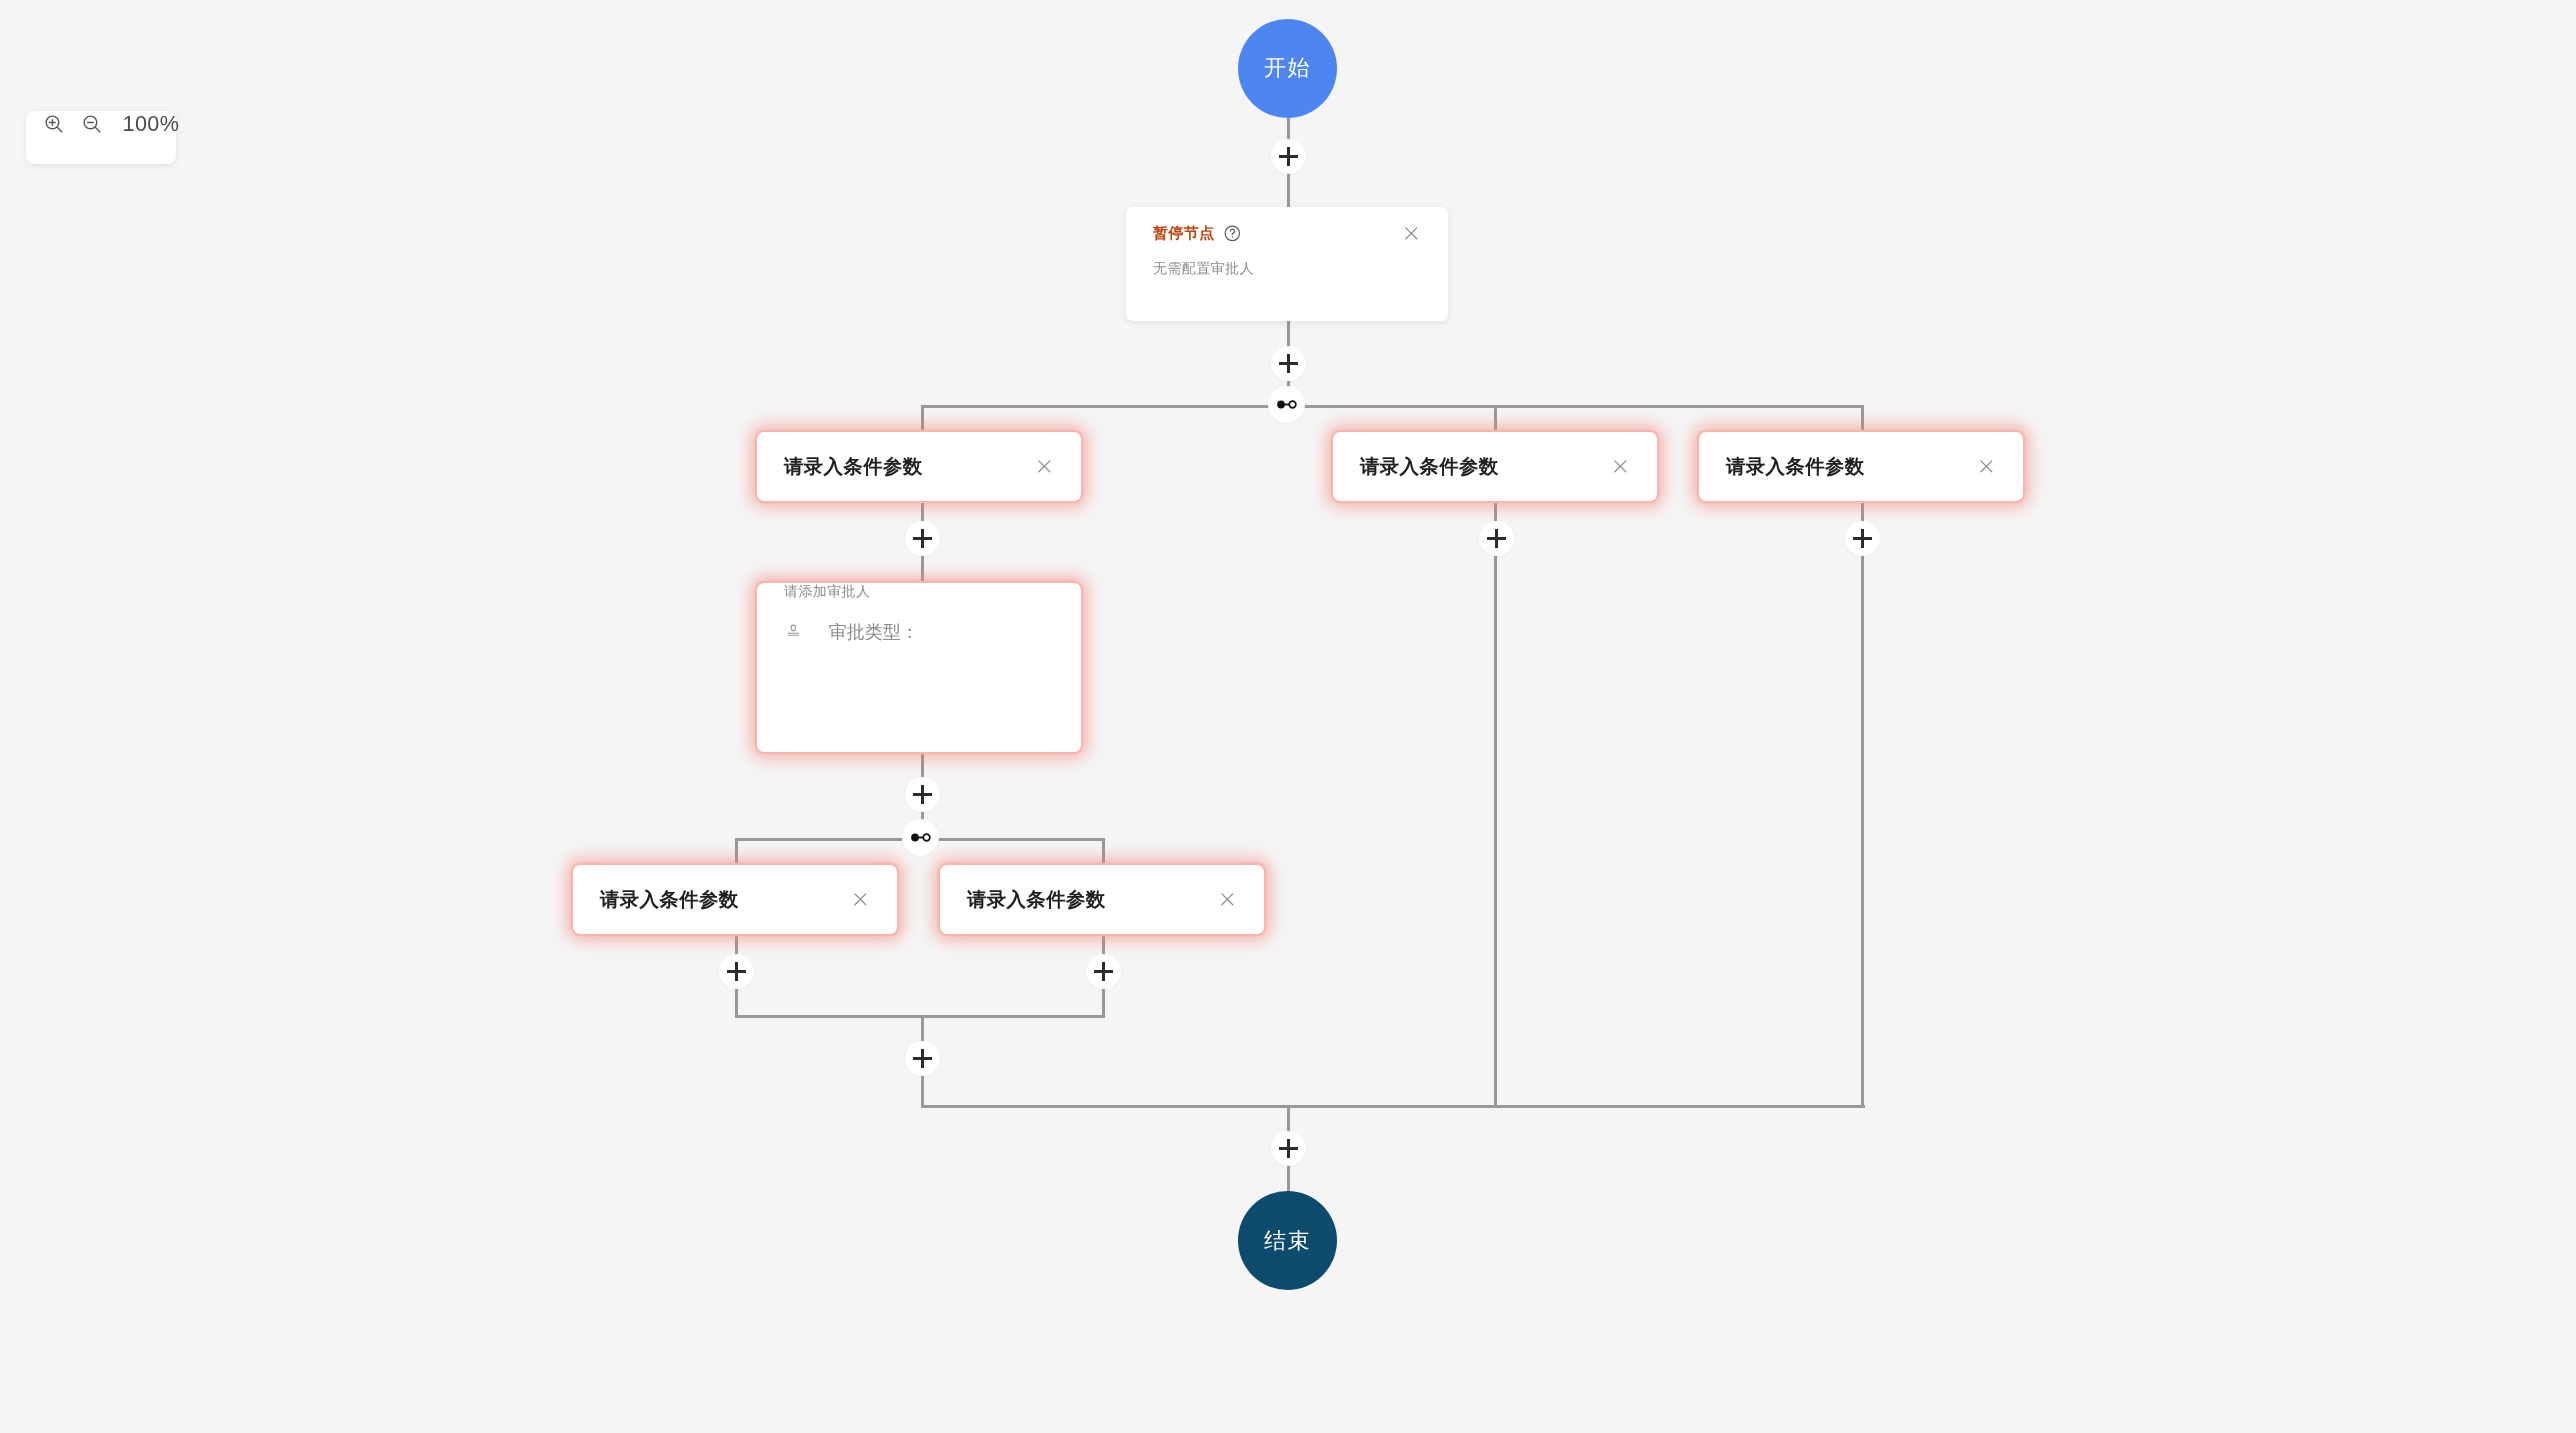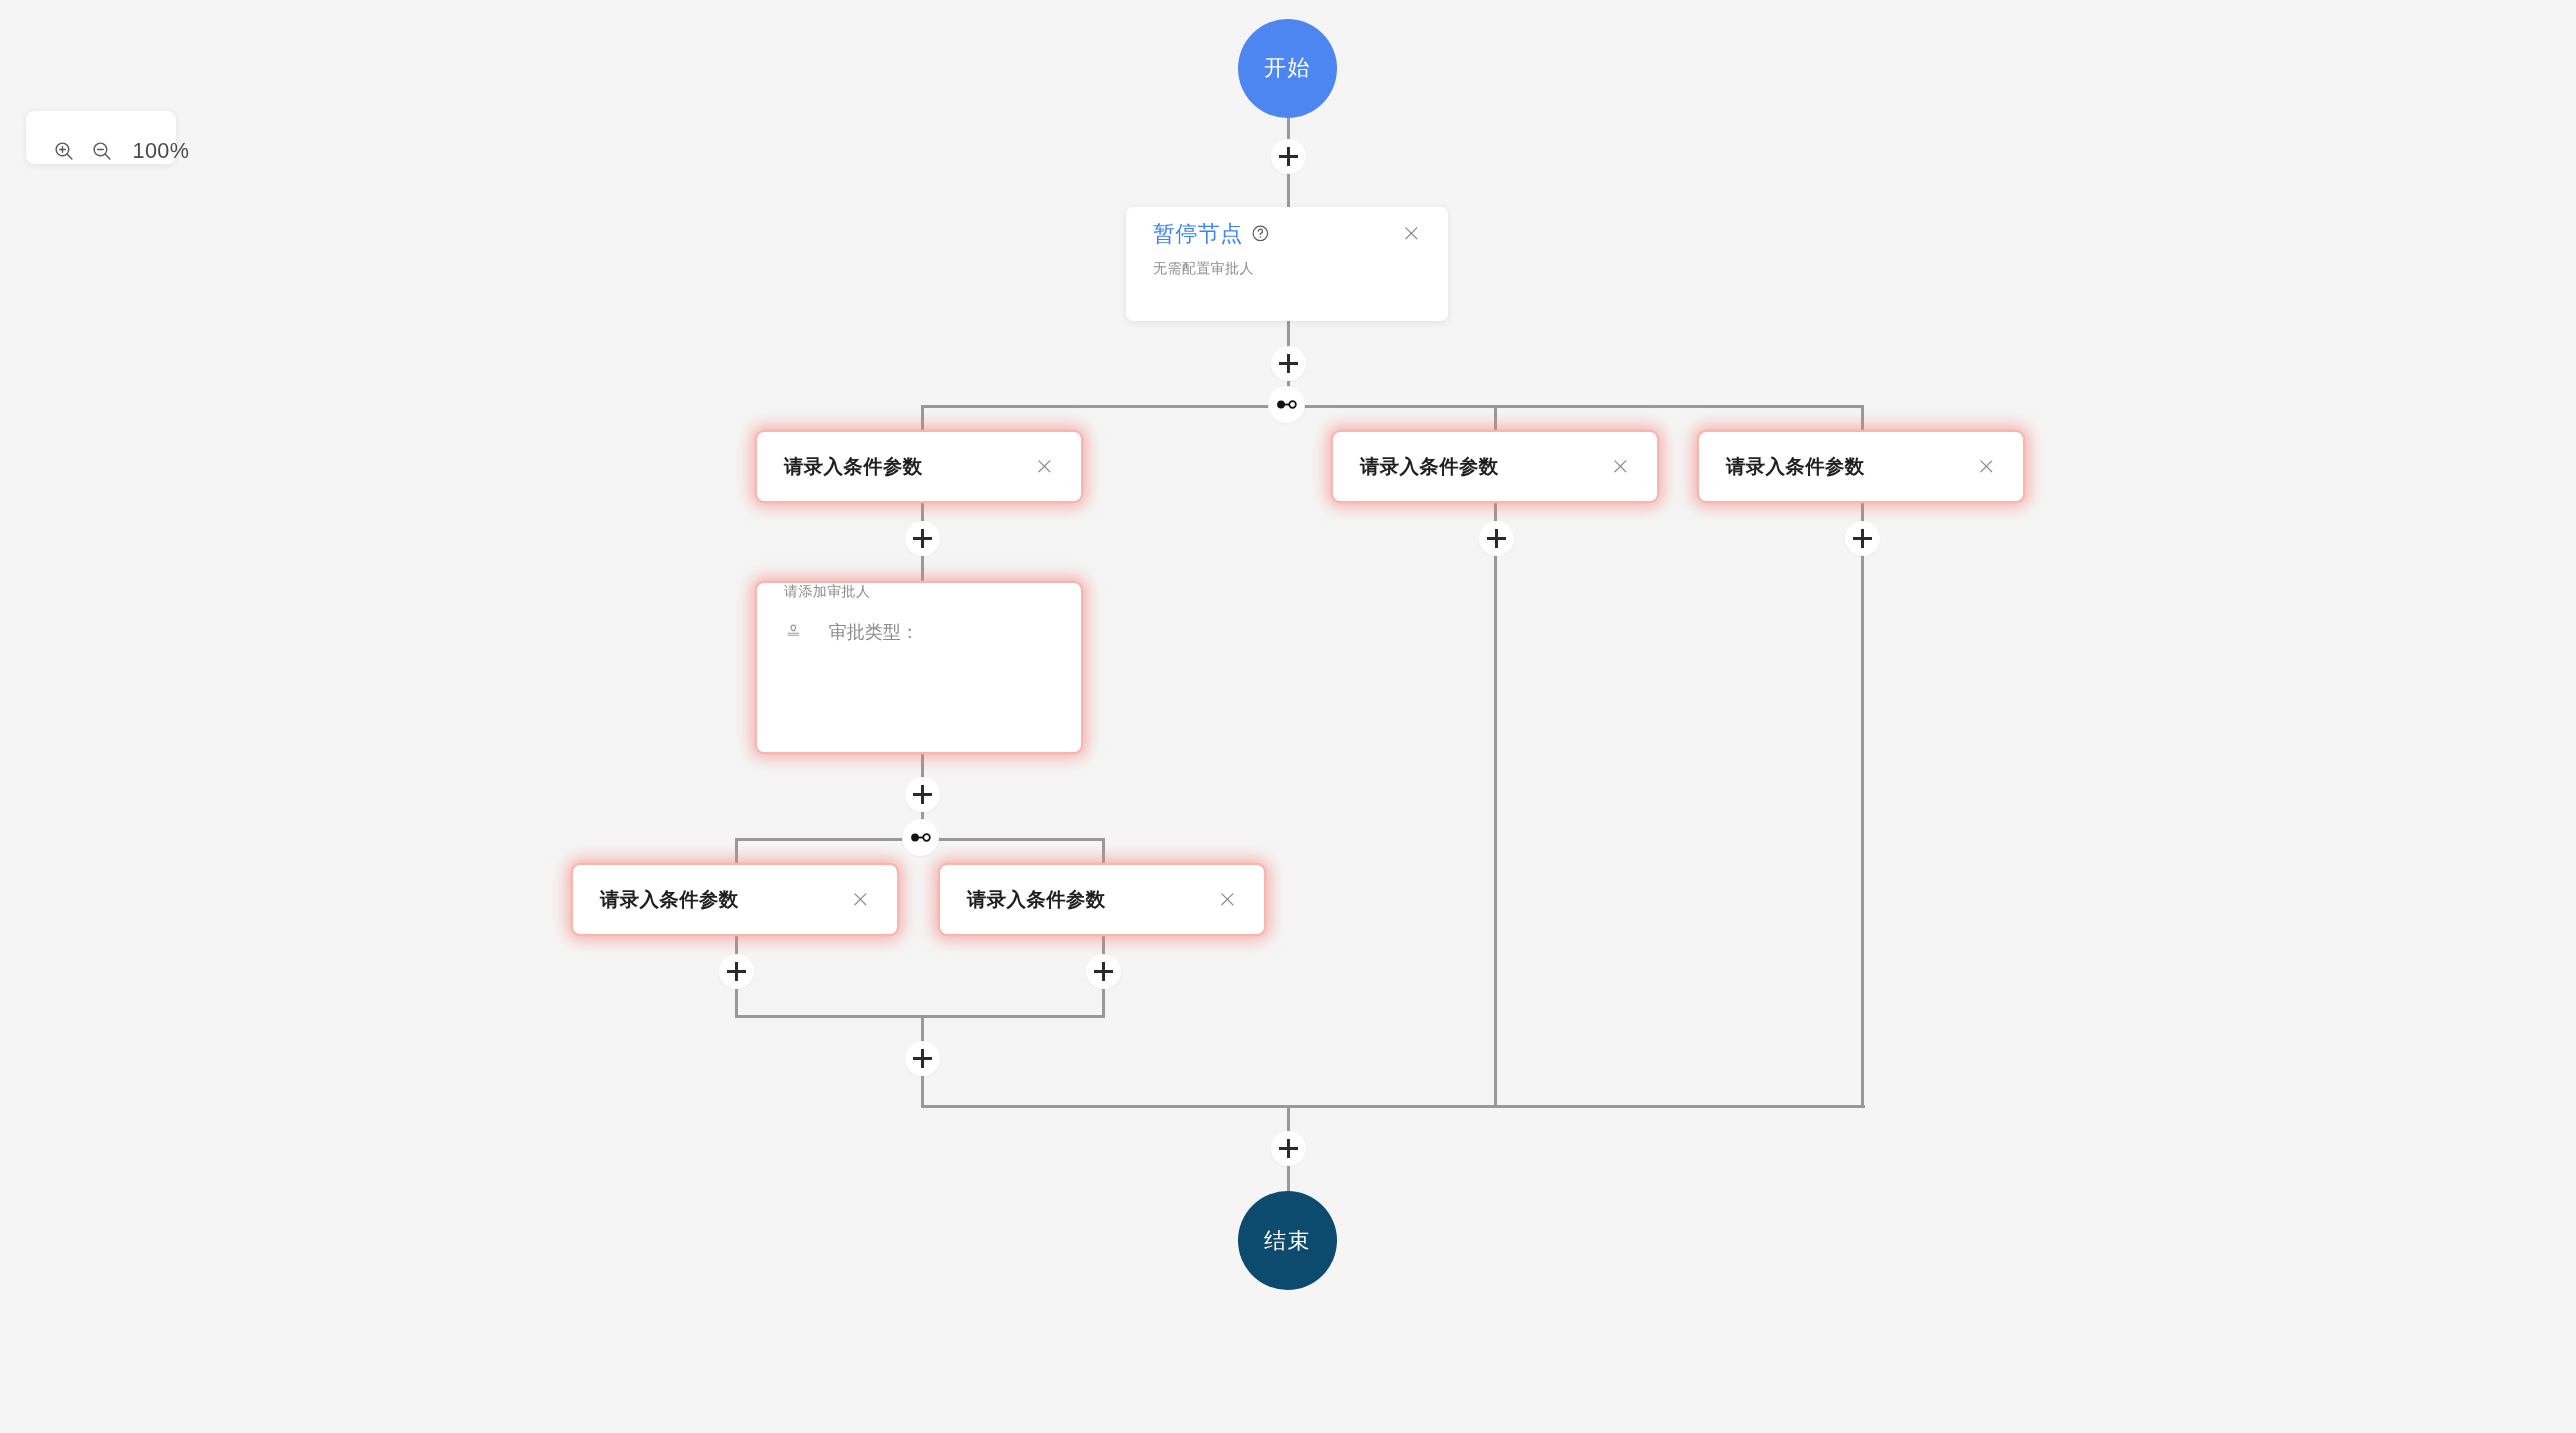--- a/index.html
+++ b/index.html
@@ -28,23 +28,23 @@
   .zoom-bar {
     position: absolute;
     left: 26px;
     top: 111px;
     width: 150px;
     height: 53px;
     background: #ffffff;
     border-radius: 8.6px;
     box-shadow: 0 1.4px 7.2px rgba(0,0,0,0.07);
     display: flex;
-    align-items: flex-end;
+    align-items: flex-start;
     gap: 16px;
-    padding-left: 27px;
+    padding-left: 17px;
     box-sizing: border-box;
     z-index: 60;
   }
   .zoom-btn {
     width: 26px;
     height: 26px;
     display: flex;
     align-items: center;
     justify-content: center;
     cursor: pointer;
@@ -142,23 +142,23 @@
   }
 
   .card-head {
     display: flex;
     align-items: center;
     padding: 0 26px 0 27px;
     height: 53px;
     box-sizing: border-box;
   }
   .card-title {
-    font-size: 22px;
-    font-weight: normal;
-    color: #3b82f6;
+    font-size: 15px;
+    font-weight: bold;
+    color: #c2410c;
     letter-spacing: 0.4px;
   }
   .card-head-actions {
     margin-left: auto;
     display: flex;
     align-items: center;
     gap: 21.6px;
   }
   .icon-btn {
     width: 21.6px;

